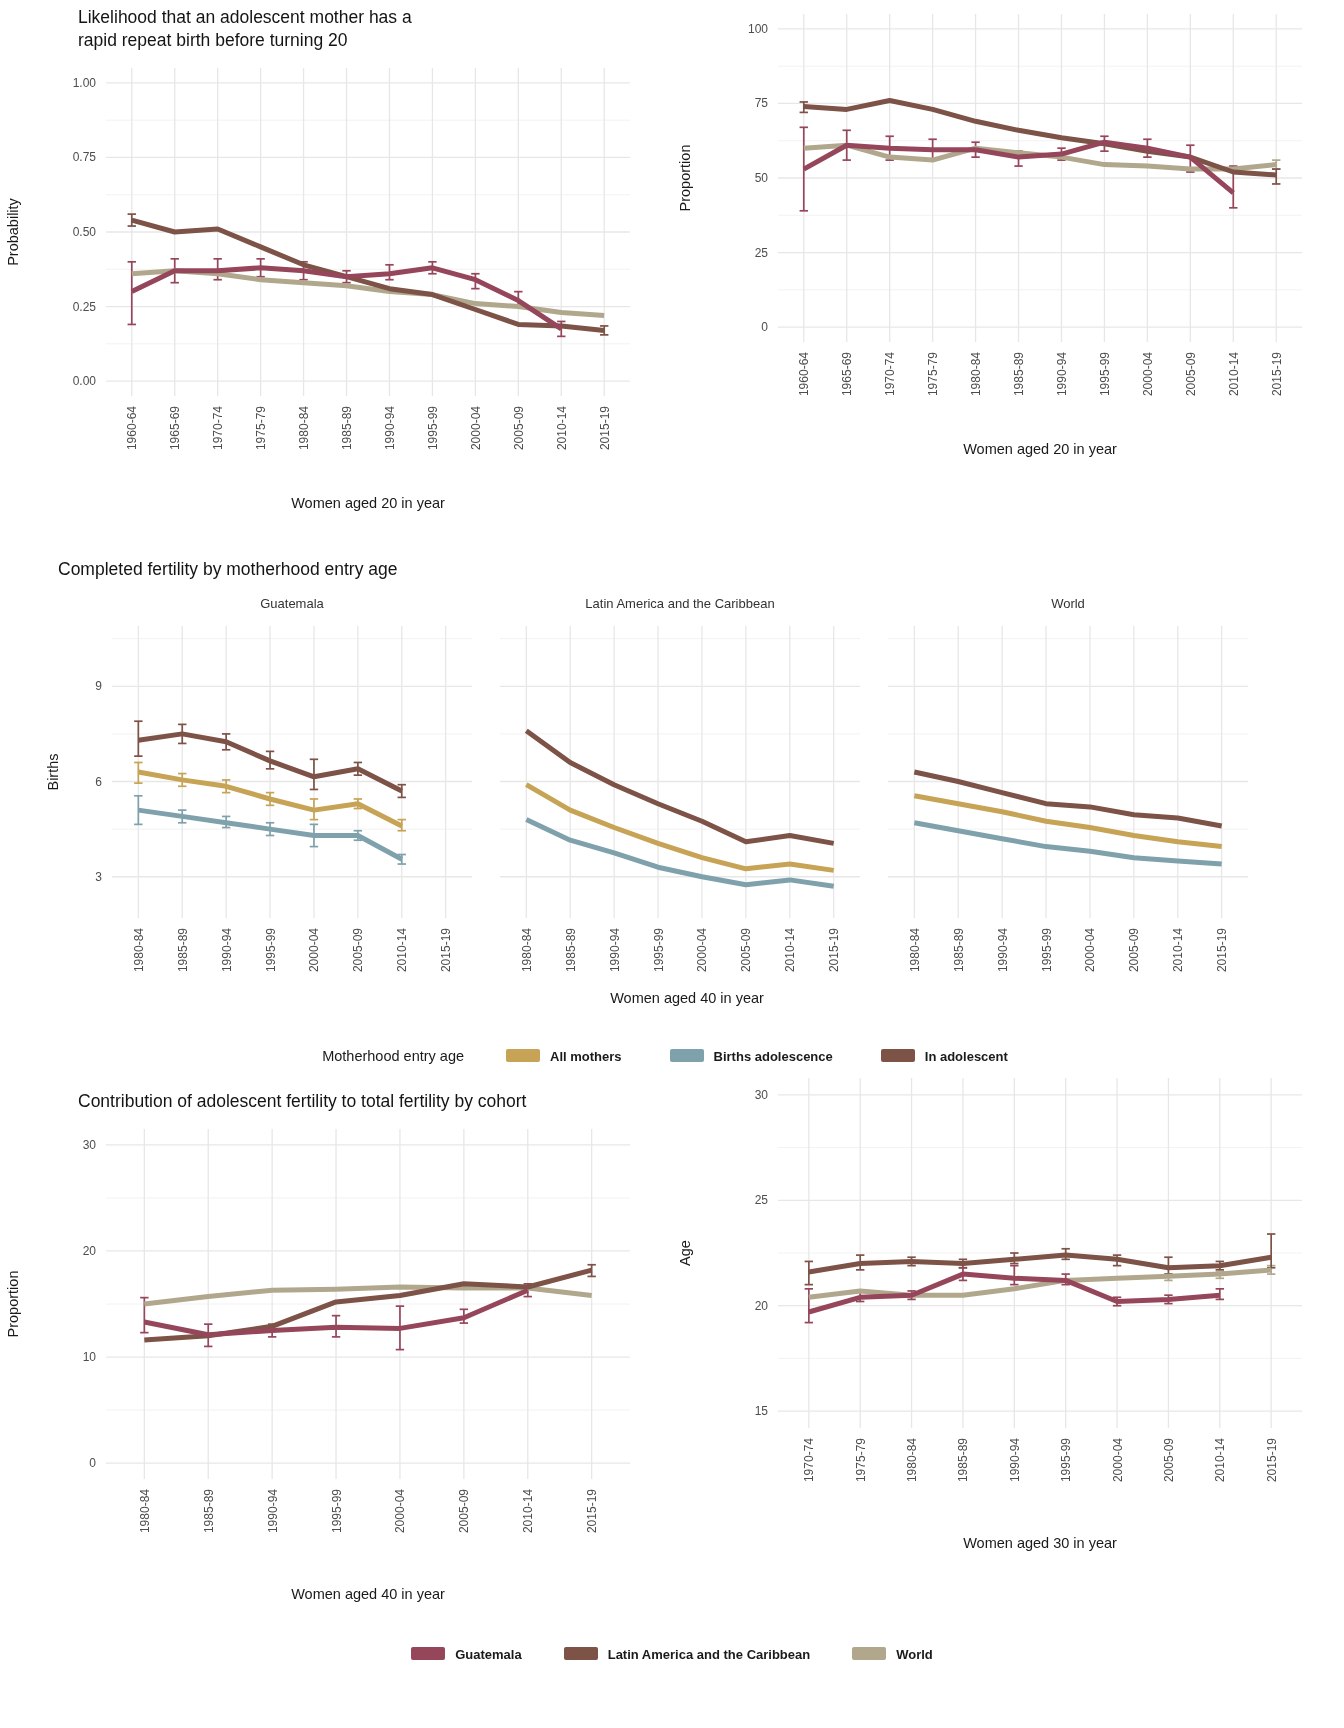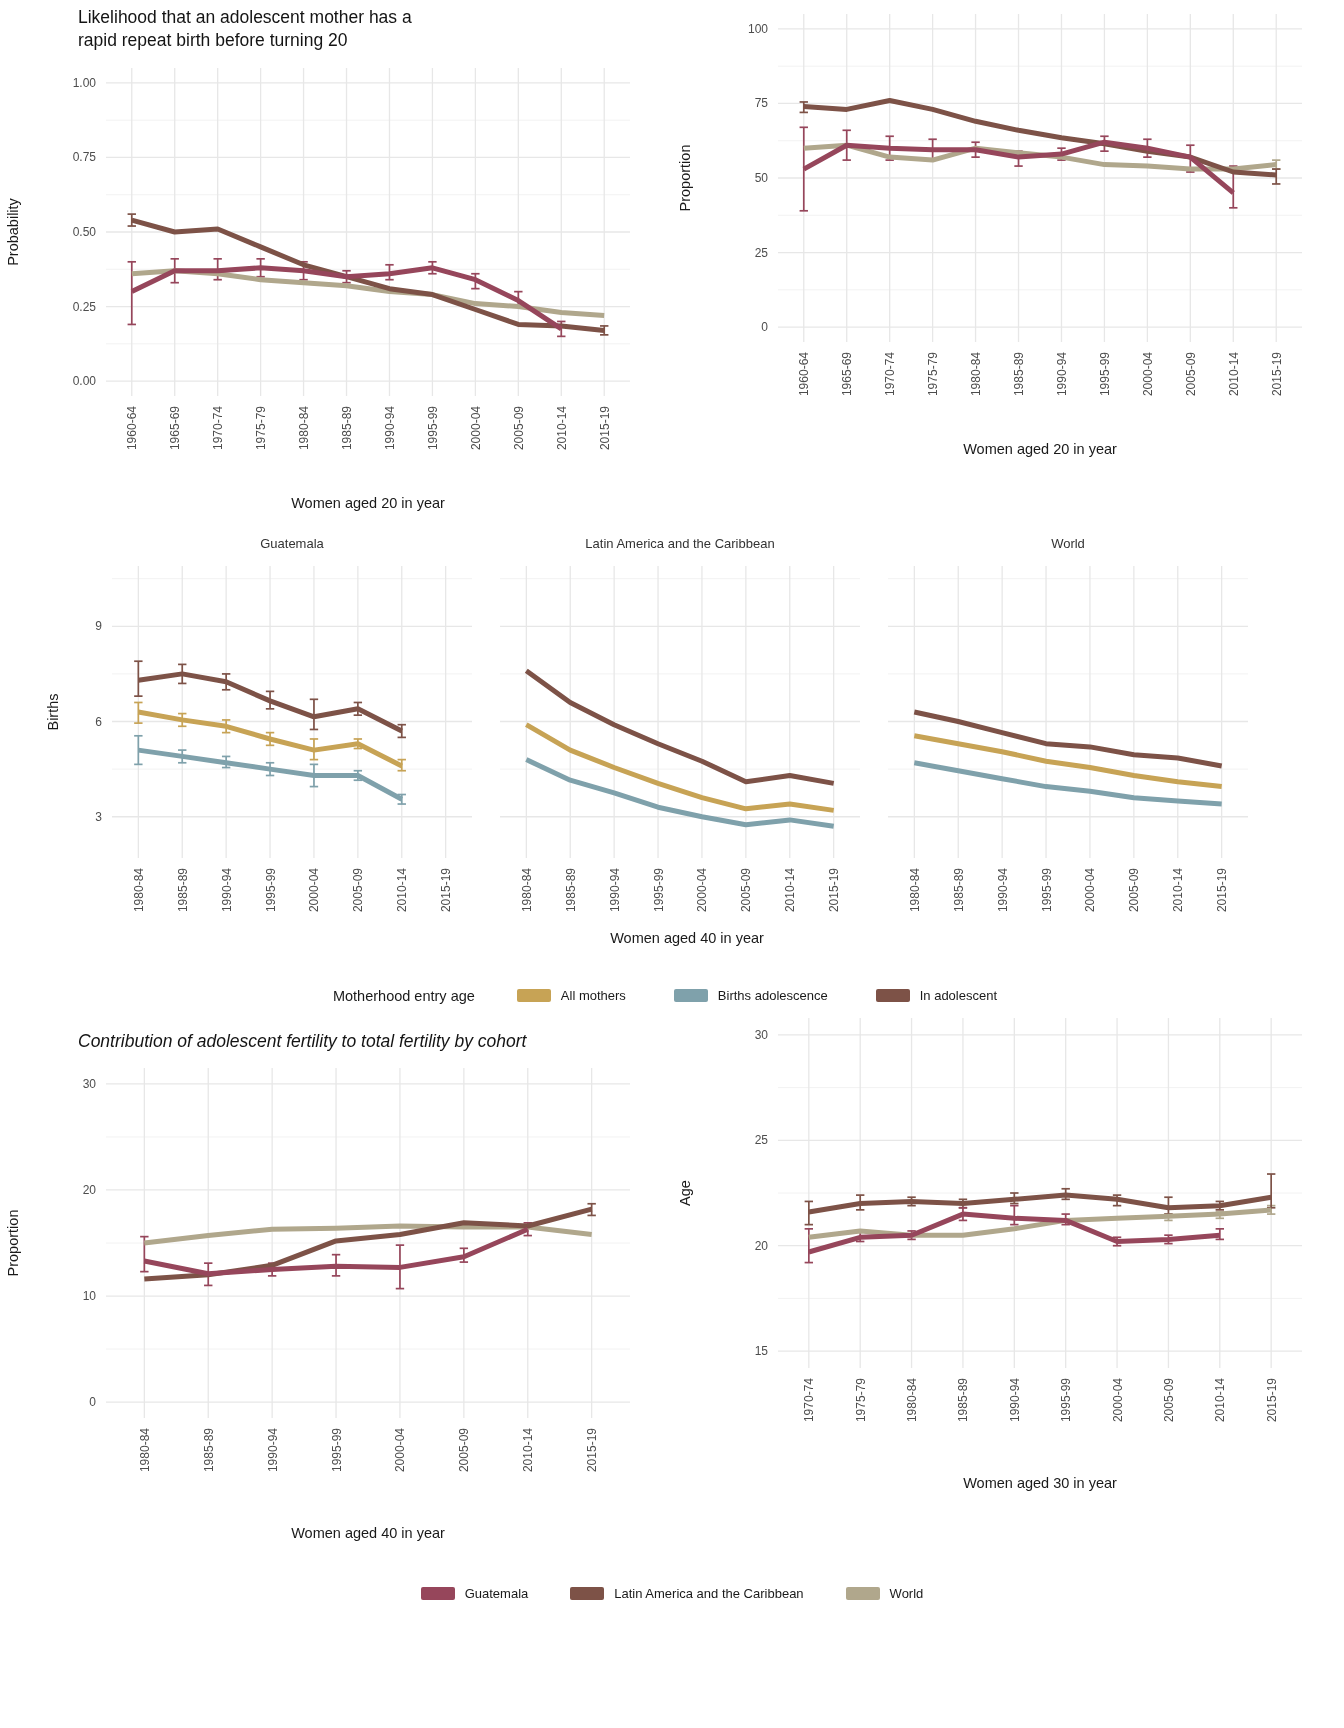--- a/index.html
+++ b/index.html
@@ -7,34 +7,34 @@
     width:1344px;height:1728px;overflow:hidden;box-sizing:border-box;
     font-family:"Liberation Sans", sans-serif;background:#ffffff;padding-top:0;
   }
   .row{display:flex;flex-direction:row;}
   .chart-block{width:672px;box-sizing:border-box;}
   .chart-title{
     font-size:17.5px;font-weight:500;color:#141414;line-height:1.3;
     margin:6px 0 2px 78px;white-space:pre-line;
   }
   .mid-title{margin:30px 0 8px 58px;}
-  .bot-title{margin:26px 0 2px 78px;font-style:italic;}
+  .bot-title{margin:26px 0 2px 78px;}
   .facet-row{display:flex;align-items:flex-start;margin-left:40px;}
   .shared-x-title{
     margin-left:112px;width:1150px;text-align:center;
     font-size:14.5px;color:#1a1a1a;margin-top:2px;
   }
   .legend{
     display:flex;justify-content:center;align-items:center;gap:14px;
     width:100%;
   }
   .legend-mid{margin-top:42px;gap:20px;}
   .legend-bottom{margin-top:28px;}
   .legend-title{font-size:14.5px;color:#1a1a1a;margin-right:8px;}
-  .legend-item{display:flex;align-items:center;gap:10px;margin:0 14px;}
+  .legend-item{display:flex;gap:10px;margin:0 14px;font-weight:bold;}
   .legend-chip{width:34px;height:13px;border-radius:2px;display:inline-block;}
   .legend-label{font-size:13px;color:#1a1a1a;}
   svg text{font-family:"Liberation Sans", sans-serif;}
 </style>
 </head>
 <body>
 
 <div class="page">
 
   <div class="row">
@@ -211,20 +211,21 @@
           <line x1="557.0786885245901" x2="565.4786885245902" y1="207.8181818181818" y2="207.8181818181818" stroke="#96465B" stroke-width="1.7"></line>
           <line x1="557.0786885245901" x2="565.4786885245902" y1="166.07272727272726" y2="166.07272727272726" stroke="#96465B" stroke-width="1.7"></line>
           <path d="M131.8 148.2 L174.7 145.2 L217.7 157.1 L260.6 160.1 L303.6 148.2 L346.5 152.7 L389.5 157.1 L432.4 164.6 L475.4 166.1 L518.3 169.1 L561.3 169.1 L604.2 164.6" fill="none" stroke="#B0A78C" stroke-width="5" stroke-linejoin="round"></path>
           <path d="M131.8 106.4 L174.7 109.4 L217.7 100.5 L260.6 109.4 L303.6 121.3 L346.5 130.3 L389.5 137.7 L432.4 143.7 L475.4 151.2 L518.3 157.1 L561.3 172.0 L604.2 175.0" fill="none" stroke="#7D5247" stroke-width="5" stroke-linejoin="round"></path>
           <path d="M131.8 169.1 L174.7 145.2 L217.7 148.2 L260.6 149.7 L303.6 149.7 L346.5 157.1 L389.5 154.1 L432.4 142.2 L475.4 148.2 L518.3 157.1 L561.3 192.9" fill="none" stroke="#96465B" stroke-width="5" stroke-linejoin="round"></path>
         </svg>
     </section>
   </div>
 
   <section>
+    <h2 class="chart-title mid-title">Completed fertility by motherhood entry age</h2>
     <div class="facet-row">
       <svg width="446" height="400" viewBox="0 0 446 400">
           <line x1="72" x2="432" y1="241.1304347826087" y2="241.1304347826087" stroke="#F2F2F2" stroke-width="1"></line>
           <line x1="72" x2="432" y1="145.91304347826087" y2="145.91304347826087" stroke="#F2F2F2" stroke-width="1"></line>
           <line x1="72" x2="432" y1="50.695652173913054" y2="50.695652173913054" stroke="#F2F2F2" stroke-width="1"></line>
           <line x1="72" x2="432" y1="288.7391304347826" y2="288.7391304347826" stroke="#E7E7E7" stroke-width="1.3"></line>
           <line x1="72" x2="432" y1="193.52173913043478" y2="193.52173913043478" stroke="#E7E7E7" stroke-width="1.3"></line>
           <line x1="72" x2="432" y1="98.30434782608695" y2="98.30434782608695" stroke="#E7E7E7" stroke-width="1.3"></line>
           <line x1="98.34146341463415" x2="98.34146341463415" y1="38" y2="330" stroke="#E7E7E7" stroke-width="1.3"></line>
           <line x1="142.2439024390244" x2="142.2439024390244" y1="38" y2="330" stroke="#E7E7E7" stroke-width="1.3"></line>

